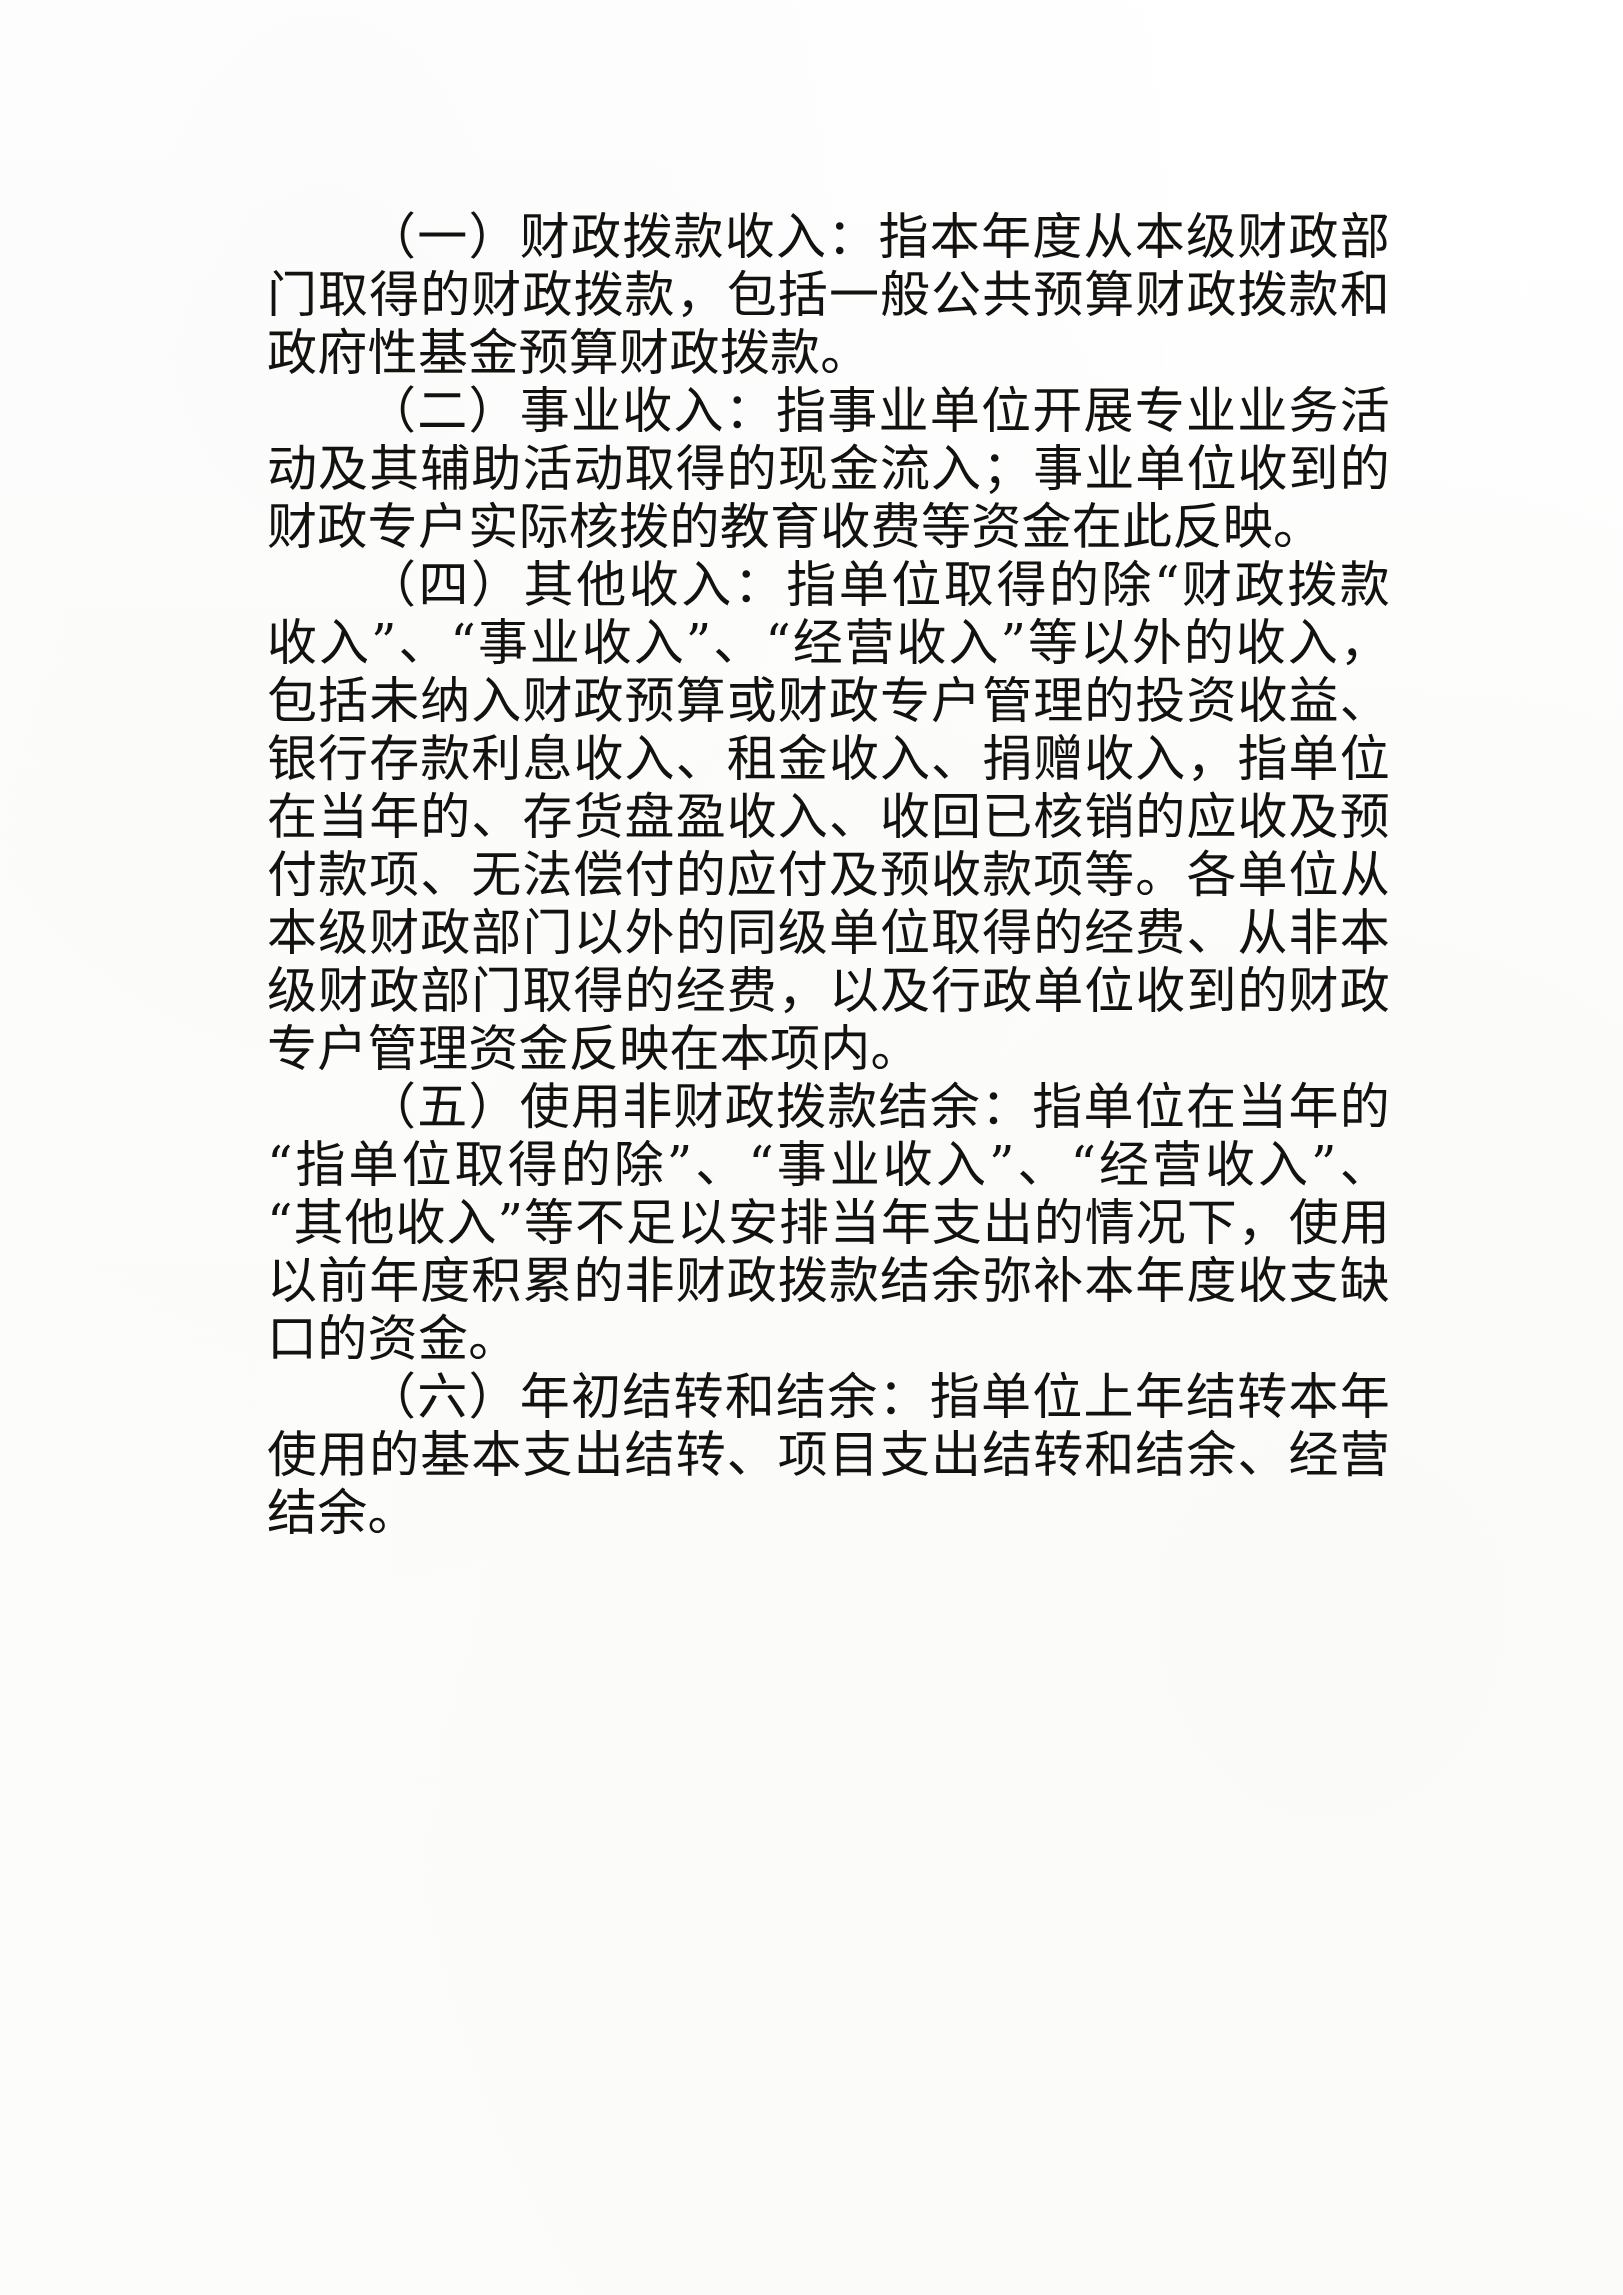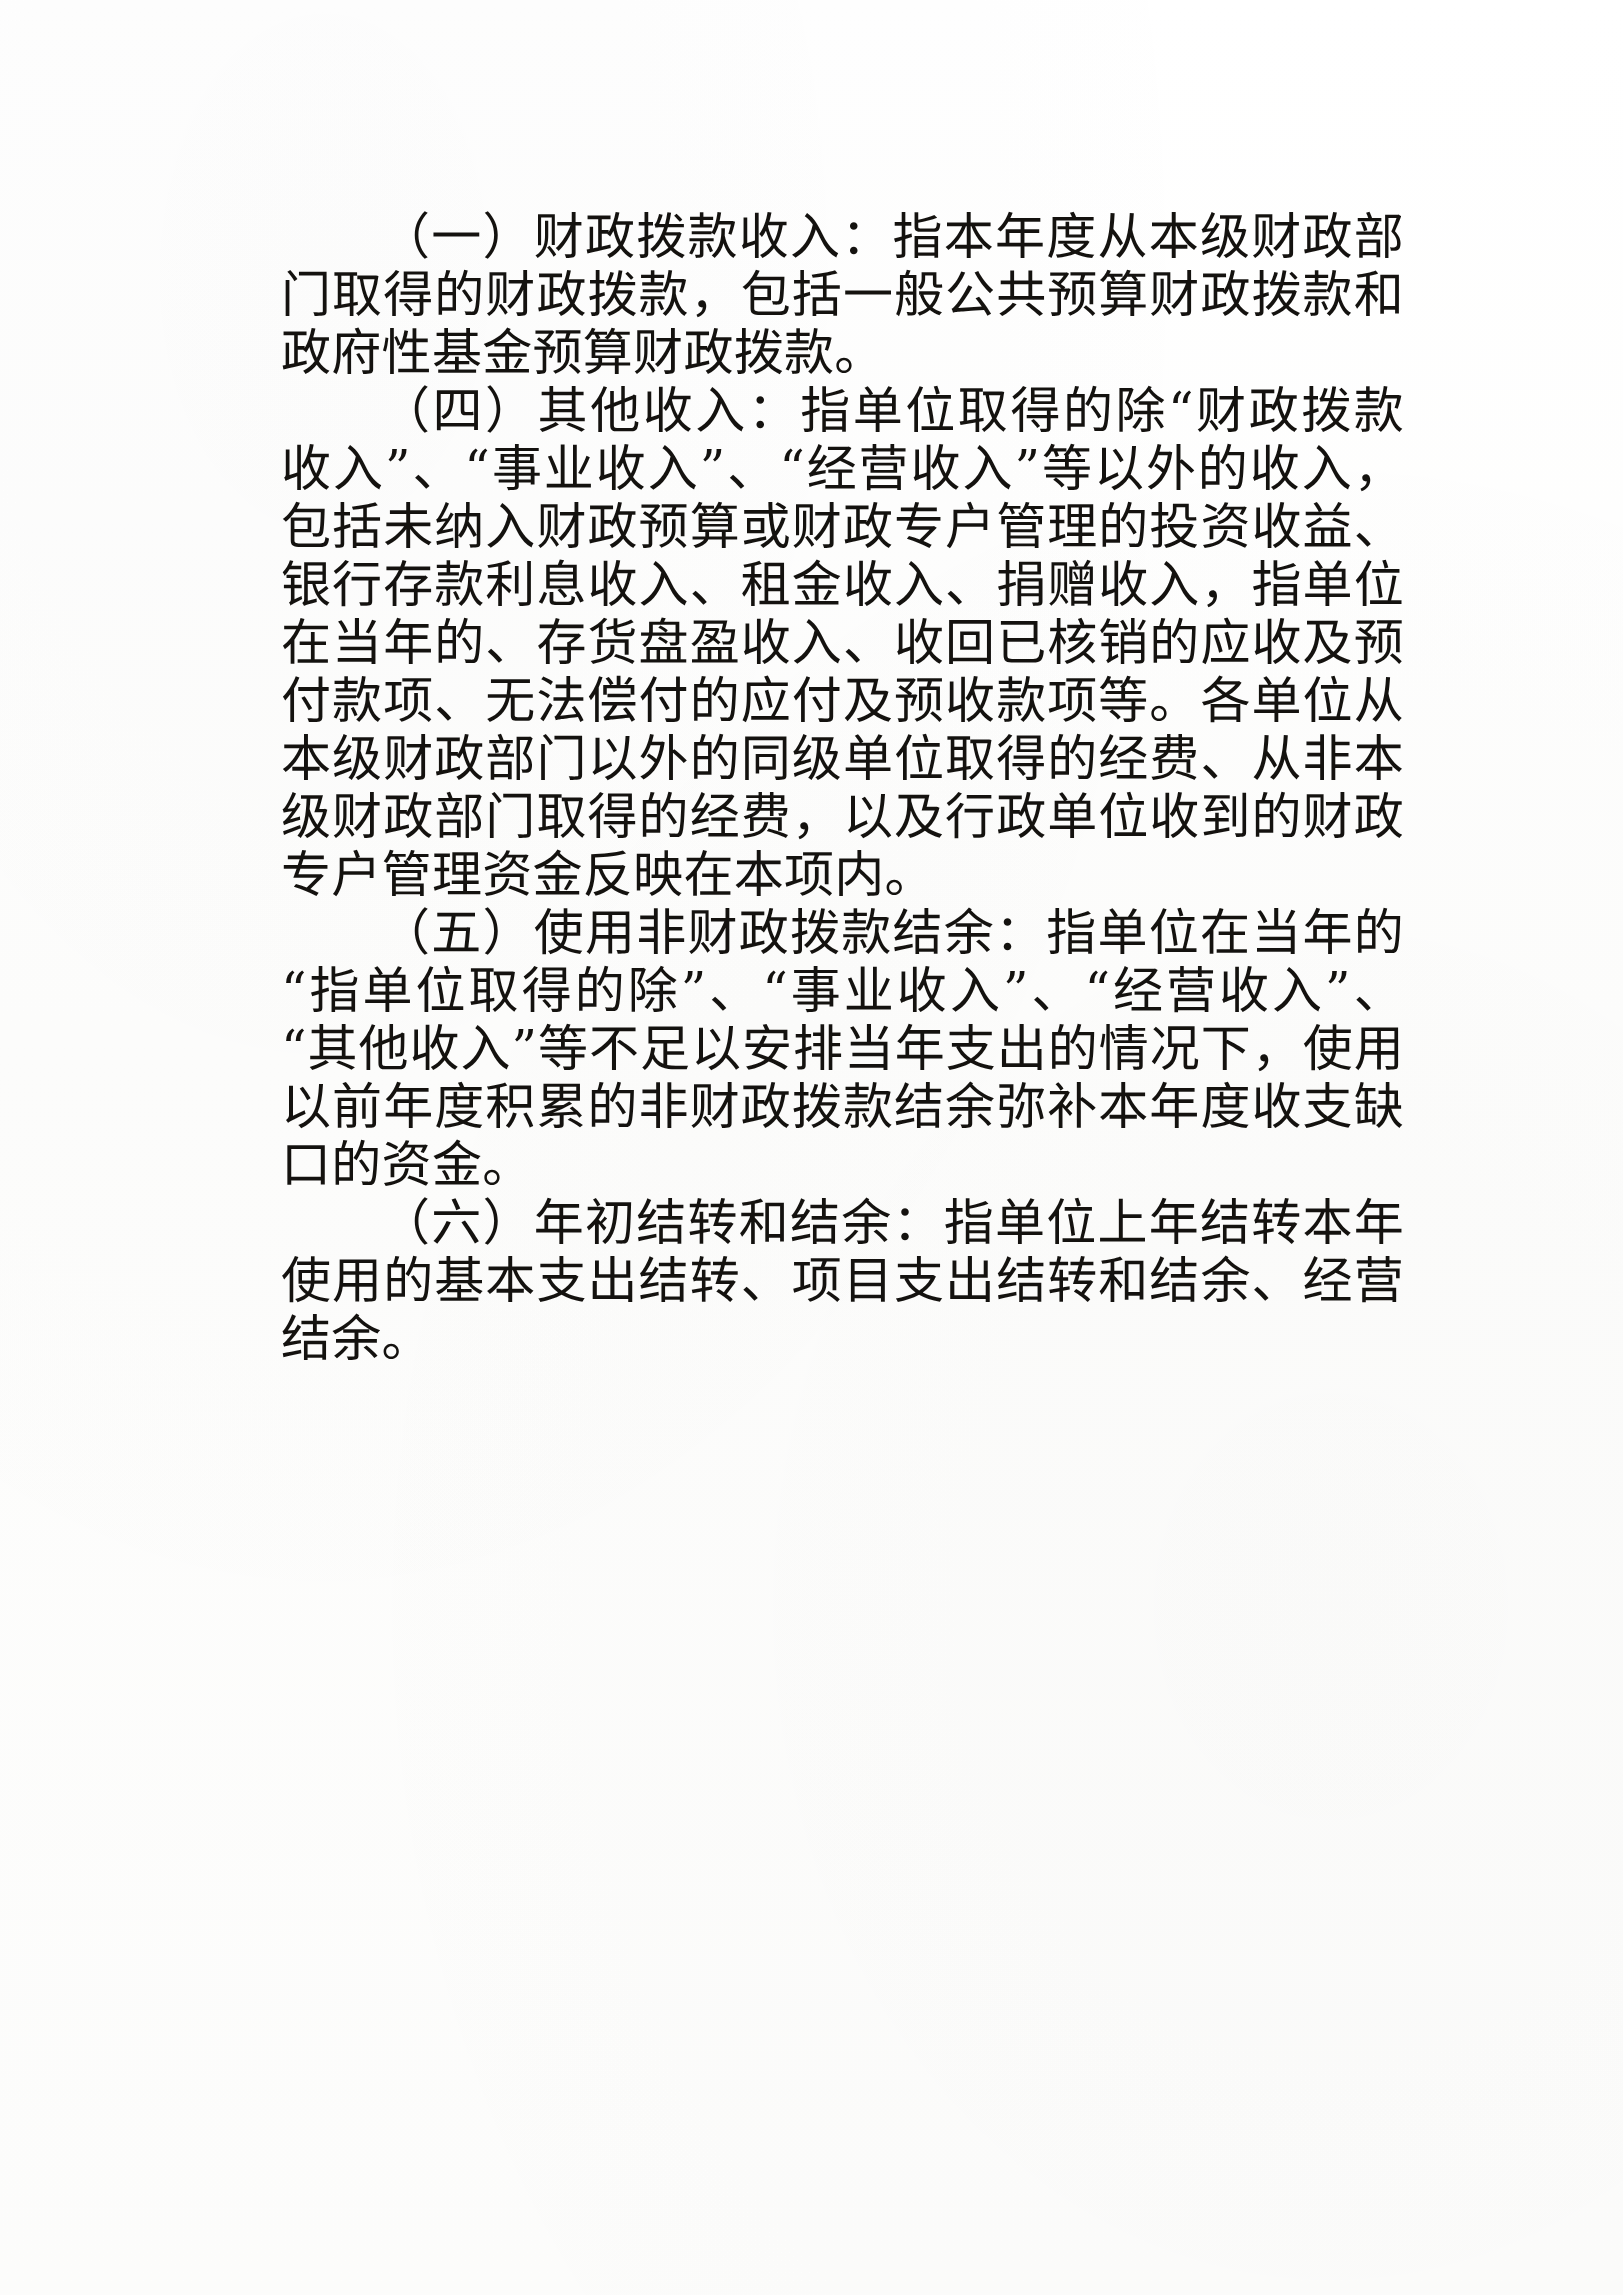--- a/index.html
+++ b/index.html
@@ -26,21 +26,21 @@
     background:
       radial-gradient(ellipse at 20% 12%, rgba(0,0,0,0.012), transparent 55%),
       radial-gradient(ellipse at 82% 70%, rgba(0,0,0,0.010), transparent 60%),
       linear-gradient(180deg, #ffffff 0%, #fdfdfc 45%, #fcfcfb 100%);
     pointer-events: none;
     z-index: 0;
   }
 
   .text-block {
     position: absolute;
-    left: 281px;
+    left: 267px;
     top: 208px;
     width: 1123px;
     z-index: 2;
   }
 
   .para {
     margin: 0 0 0 0;
     font-family: "DejaVu Serif", "Liberation Serif", serif;
     font-size: 50px;
     line-height: 58px;
@@ -57,18 +57,19 @@
   .para:last-child {
     margin-bottom: 16px;
   }
 </style>
 </head>
 <body>
 
 <div class="page">
   <div class="text-block">
     <p class="para">（一）财政拨款收入：指本年度从本级财政部门取得的财政拨款，包括一般公共预算财政拨款和政府性基金预算财政拨款。</p>
+    <p class="para">（二）事业收入：指事业单位开展专业业务活动及其辅助活动取得的现金流入；事业单位收到的财政专户实际核拨的教育收费等资金在此反映。</p>
     <p class="para">（四）其他收入：指单位取得的除“财政拨款收入”、“事业收入”、“经营收入”等以外的收入，包括未纳入财政预算或财政专户管理的投资收益、银行存款利息收入、租金收入、捐赠收入，指单位在当年的、存货盘盈收入、收回已核销的应收及预付款项、无法偿付的应付及预收款项等。各单位从本级财政部门以外的同级单位取得的经费、从非本级财政部门取得的经费，以及行政单位收到的财政专户管理资金反映在本项内。</p>
     <p class="para">（五）使用非财政拨款结余：指单位在当年的“指单位取得的除”、“事业收入”、“经营收入”、“其他收入”等不足以安排当年支出的情况下，使用以前年度积累的非财政拨款结余弥补本年度收支缺口的资金。</p>
     <p class="para">（六）年初结转和结余：指单位上年结转本年使用的基本支出结转、项目支出结转和结余、经营结余。</p>
   </div>
 </div>
 
 
 </body></html>

